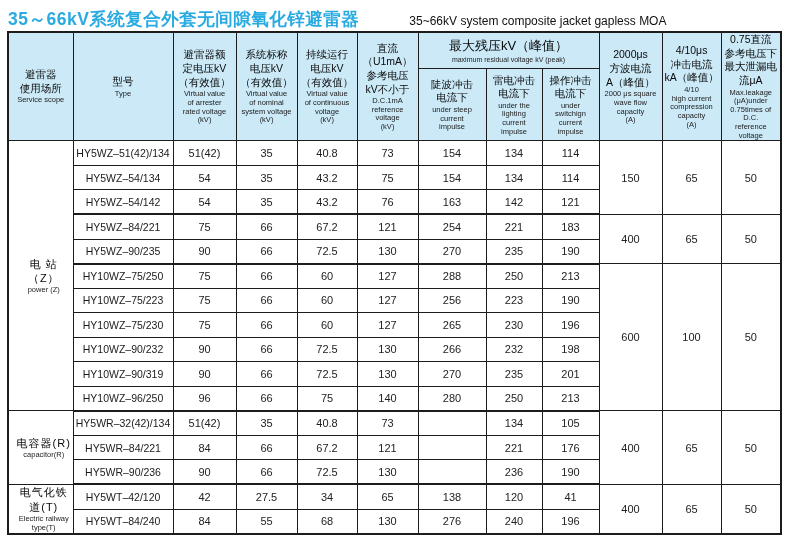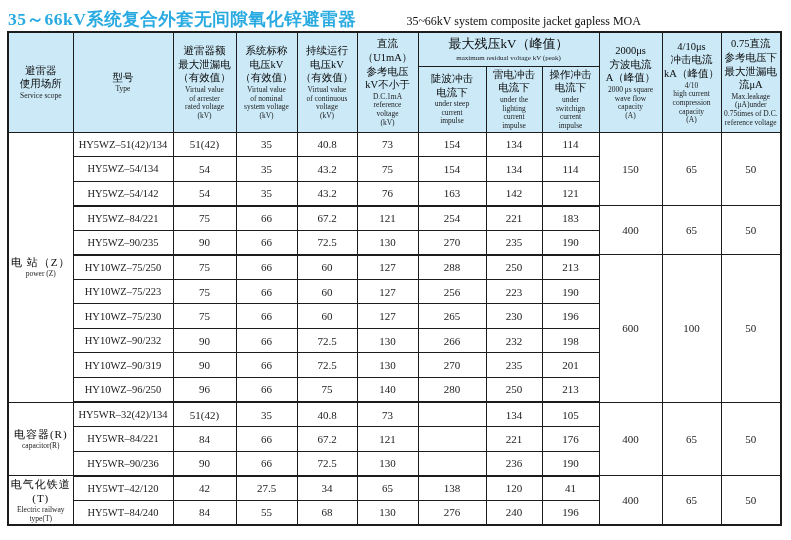--- a/index.html
+++ b/index.html
@@ -3,21 +3,21 @@
 <meta charset="utf-8">
 <style>
   * { margin:0; padding:0; box-sizing:border-box; }
   html,body { background:#fff; }
   body {
     width:791px; height:540px;
     font-family:"Liberation Sans", sans-serif;
     color:#1a1a1a;
     overflow:hidden;
   }
-  .page { position:relative; width:791px; height:540px; background:#fff;font-family:Liberation Serif, serif; }
+  .page { position:relative; width:791px; height:540px; background:#fff; }
 
   .title-row { display:flex; align-items:baseline; padding:7px 0 0 8px; height:31px; }
   .title-zh { color:#29abe2; font-size:17.5px; font-weight:bold; letter-spacing:0.5px; white-space:nowrap; }
   .title-en { color:#111; font-size:12px; font-weight:500; margin-left:50px; white-space:nowrap; }
 
   table.spec {
     border-collapse:collapse;
     table-layout:fixed;
     margin-left:7px;
     width:773px;
@@ -34,21 +34,21 @@
   thead tr.group-row { height:34px; }
   thead tr.sub-row { height:66px; }
   tbody tr { height:24.56px; }
   tbody tr.g-end td { border-bottom-width:2px; }
 
   .zh { font-size:10.5px; line-height:1.3; color:#0a0a0a; white-space:pre-line; }
   .en { font-size:7.5px; line-height:1.15; color:#222; white-space:pre-line; margin-top:1px; }
   .group-head .zh { font-size:13px; }
   .group-head .en { font-size:7px; }
 
-  td.scope { background:#fff; }
+  td.scope { background:#fff;padding-left:7px; }
   td.scope .zh { font-size:11px; letter-spacing:1px; }
   td.scope .en { font-size:7.5px; }
   td.model { font-size:10.5px; }
   td.val, td.cap { font-size:11px; color:#222; }
 </style>
 </head>
 <body>
 
 <div class="page">
 
@@ -78,21 +78,21 @@
           <div class="zh">避雷器
 使用场所</div>
           <div class="en">Service scope</div>
         </th>
         <th rowspan="2">
           <div class="zh">型号</div>
           <div class="en">Type</div>
         </th>
         <th rowspan="2">
           <div class="zh">避雷器额
-最大泄漏电
+定电压kV
 （有效值）</div>
           <div class="en">Virtual value
 of arrester
 rated voltage
 (kV)</div>
         </th>
         <th rowspan="2">
           <div class="zh">系统标称
 电压kV
 （有效值）</div>

